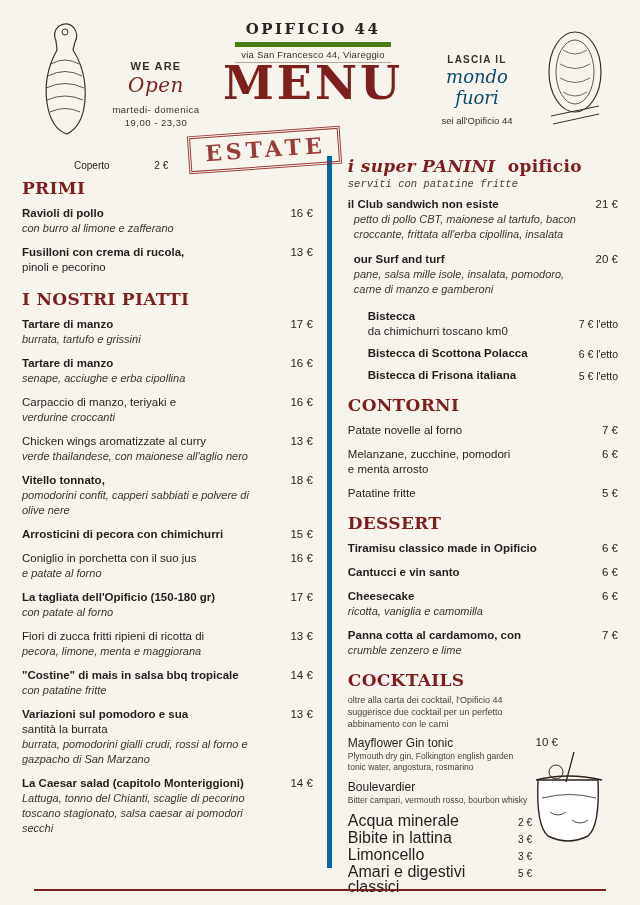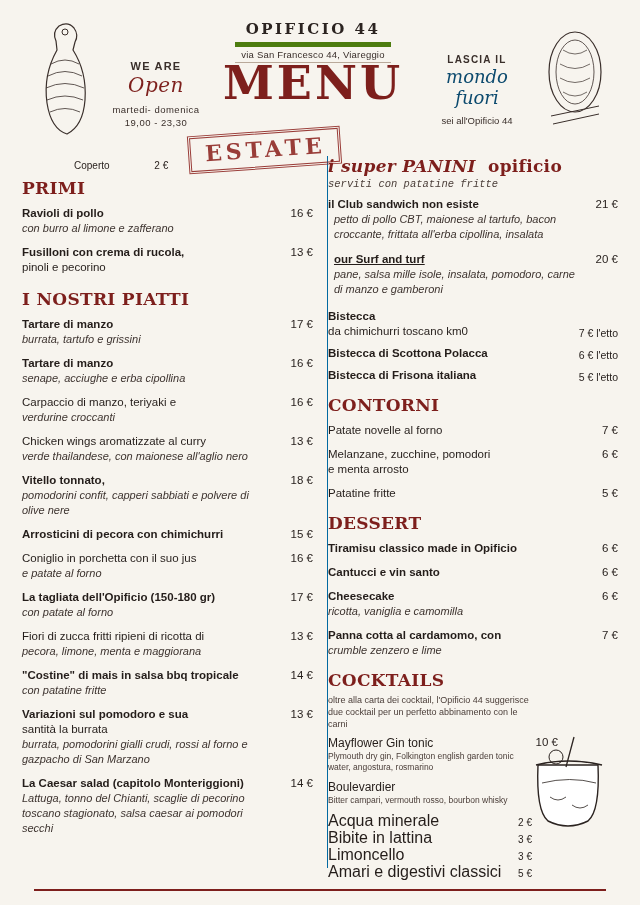--- a/index.html
+++ b/index.html
@@ -79,21 +79,21 @@
   .coperto .val{display:inline-block;margin-left:42px;}
 
   
   .cols{
     display:flex;
     margin-top:10px;
     height:712px;
   }
   .col{box-sizing:border-box;}
   .col-left{width:310px;padding-right:14px;padding-top:22px;}
-  .col-right{width:296px;border-left:1px solid #0369a1;padding-top:0;}
+  .col-right{width:296px;padding-left:16px;border-left:5px solid #0369a1;padding-top:0;}
 
   h2.sect{
     font-family:"DejaVu Serif", serif;
     color:#7d1f1c;font-size:17px;font-weight:700;
     margin:0 0 8px 0;letter-spacing:.3px;
   }
   .sect-note{font-size:10.5px;font-style:italic;color:#4a3d38;margin:-6px 0 7px 0;font-family:Liberation Mono, monospace;}
 
   .item{margin-bottom:9px;}
   .row{display:flex;align-items:baseline;}
@@ -101,21 +101,21 @@
   .price{font-size:11.5px;white-space:nowrap;color:#241d1a;}
   .price.small{font-size:10.5px;}
   .desc{font-size:11px;line-height:15px;font-style:italic;color:#3d332f;padding-right:40px;}
   b{font-weight:700;}
 
   .right-block{margin-bottom:12px;}
   .panini-item{margin-bottom:10px;}
   .panini-item .name{font-size:11.5px;font-weight:700;}
   .panini-item .desc{padding-left:6px;padding-right:34px;}
 
-  .bist-row{display:flex;align-items:flex-end;margin-bottom:7px;}
+  .bist-row{display:flex;align-items:center;margin-bottom:7px;margin-left:20px;}
   .bist-row .name{font-size:11.5px;line-height:15px;}
 
   
   .cocktails-note{font-size:9px;line-height:12px;color:#4a3d38;margin:-4px 0 6px 0;padding-right:80px;}
   .ck{margin-bottom:7px;padding-right:86px;position:relative;}
   .ck .row .name{font-size:12px;font-weight:400;}
   .ck .sub{font-size:8.5px;line-height:11px;color:#4a3d38;}
   .ck-price{position:absolute;right:60px;top:0;font-size:11.5px;}
   .simple-list{margin-top:4px;padding-right:86px;}
   .simple-list .row{margin-bottom:2px;}
@@ -322,21 +322,21 @@
         <div class="panini-item">
           <div class="row">
             <div class="name">il Club sandwich non esiste</div>
             <div class="price">21 €</div>
           </div>
           <div class="desc">petto di pollo CBT,  maionese al tartufo, bacon croccante, frittata all'erba cipollina, insalata</div>
         </div>
 
         <div class="panini-item">
           <div class="row">
-            <div class="name" style="padding-left:6px;text-decoration:underline;">our Surf and turf</div>
+            <div class="name" style="padding-left:6px;">our Surf and turf</div>
             <div class="price">20 €</div>
           </div>
           <div class="desc">pane, salsa mille isole, insalata, pomodoro, carne di manzo e gamberoni</div>
         </div>
       </div>
 
       <div class="right-block">
 
         <div class="bist-row">
           <div class="name">

